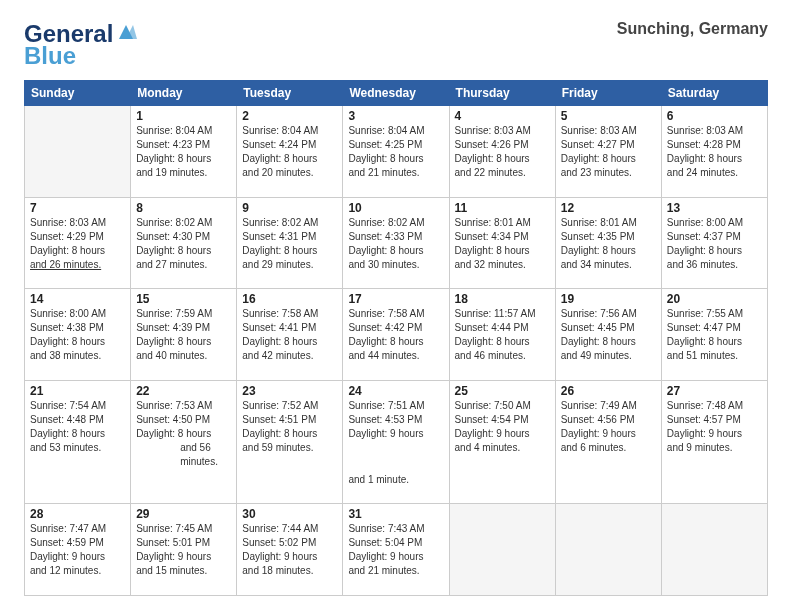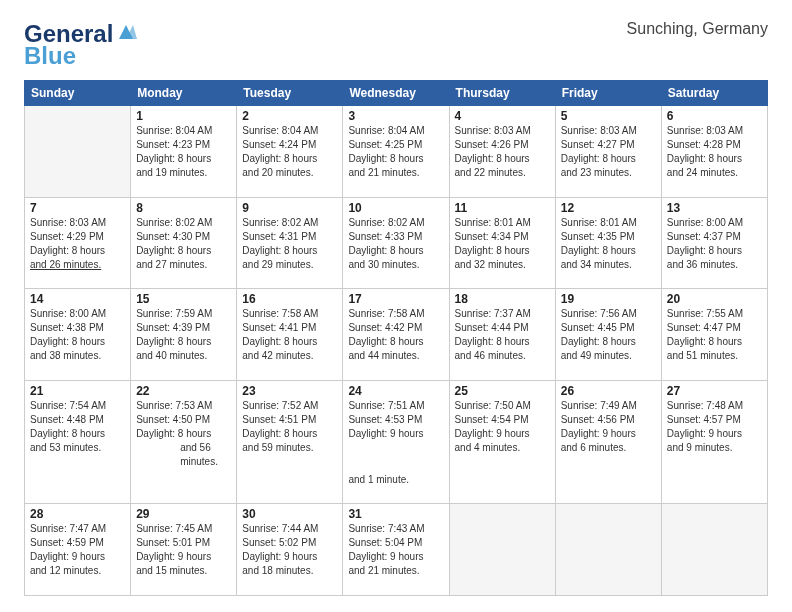--- a/index.html
+++ b/index.html
@@ -33,20 +33,21 @@
     }
     .month-title {
       font-size: 36px;
       font-weight: bold;
       color: #222;
       line-height: 1.1;
     }
     .subtitle {
       font-size: 16px;
       color: #444;
+      font-weight: bold;
     }
     .calendar {
       flex: 1;
       border-collapse: collapse;
       width: 100%;
       font-size: 10.5px;
     }
     .calendar th {
       background: #2e5fa3;
       color: #fff;
@@ -274,21 +275,21 @@
             <div class="day-info">
               <span style="display: block;">Sunrise: 7:58 AM</span>
               <span style="display: block;">Sunset: 4:42 PM</span>
               <span style="display: block;">Daylight: 8 hours</span>
               <span style="display: block;">and 44 minutes.</span>
             </div>
           </td>
           <td>
             <span class="day-num">18</span>
             <div class="day-info">
-              <span style="display: block;">Sunrise: 7:37 AM</span>
+              <span style="display: block;">Sunrise: 11:57 AM</span>
               <span style="display: block;">Sunset: 4:44 PM</span>
               <span style="display: block;">Daylight: 8 hours</span>
               <span style="display: block;">and 46 minutes.</span>
             </div>
           </td>
           <td>
             <span class="day-num">19</span>
             <div class="day-info">
               <span style="display: block;">Sunrise: 7:56 AM</span>
               <span style="display: block;">Sunset: 4:45 PM</span>

